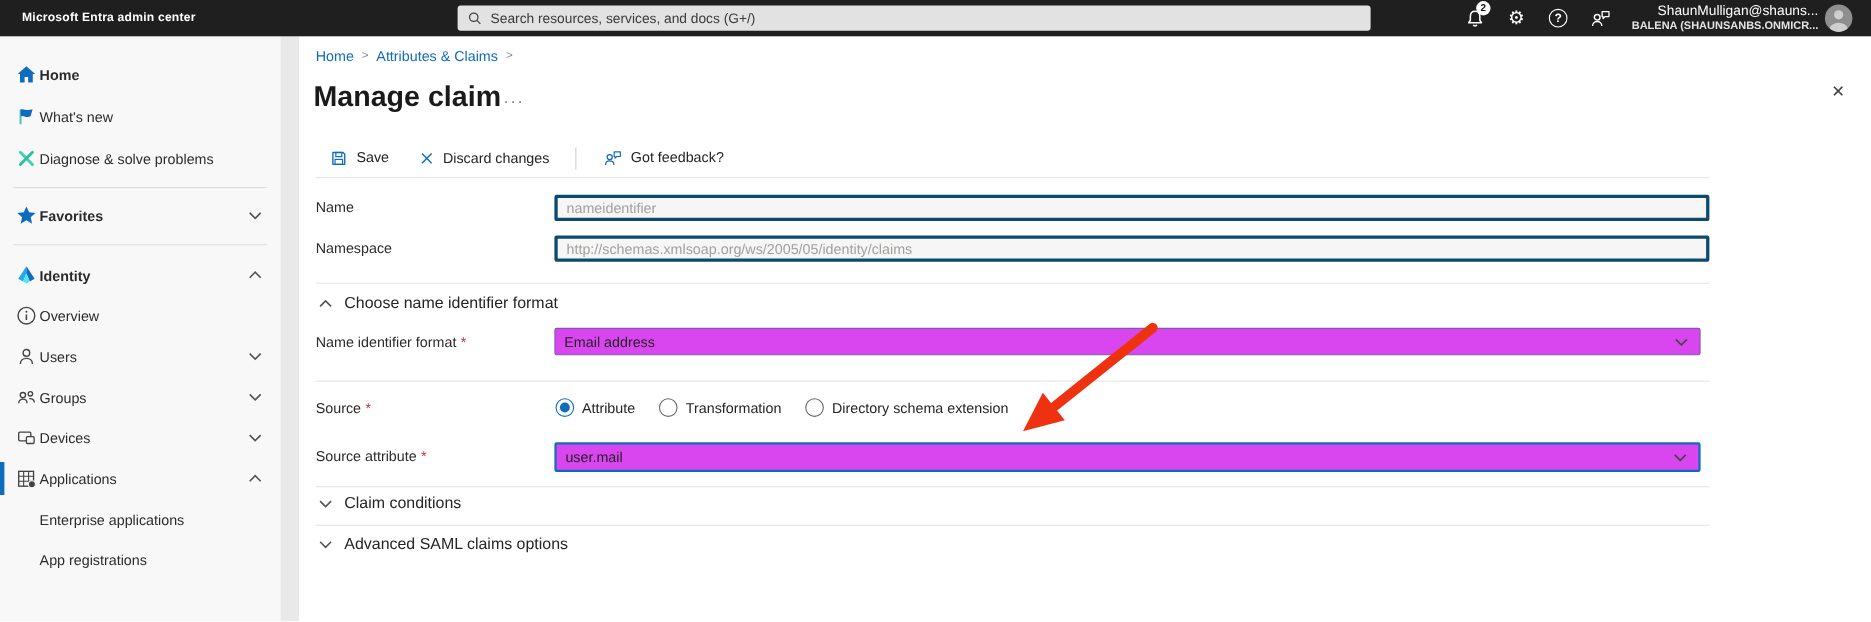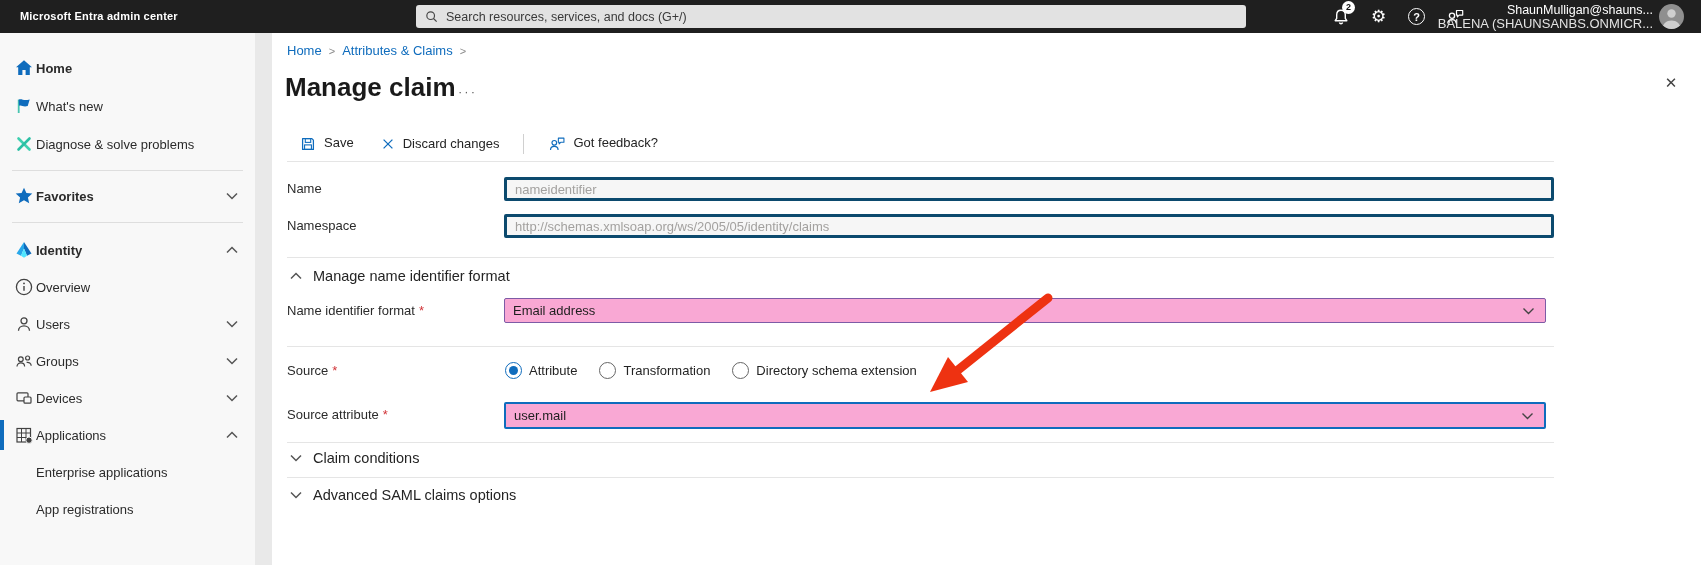--- a/index.html
+++ b/index.html
@@ -11,21 +11,21 @@
   .topbar-title { position:absolute; left:20px; top:0; line-height:33px; color:#fff; font-size:11px; font-weight:700; letter-spacing:.2px; }
   .searchbox { position:absolute; left:416px; top:5px; width:830px; height:23px; background:#e2e2e2; border-radius:3px; display:flex; align-items:center; padding:0 8px; gap:7px; }
   .searchbox input { flex:1; border:none; outline:none; background:transparent; font-size:12.5px; color:#2b2b2b; font-family:"Liberation Sans",sans-serif; }
   .searchbox input::placeholder { color:#3a3a3a; opacity:1; }
   .tb-icon { position:absolute; top:6px; width:21px; height:21px; display:flex; align-items:center; justify-content:center; cursor:pointer; }
   .badge { position:absolute; left:1342px; top:1px; min-width:13px; height:13px; background:#ffffff; color:#111; border-radius:7px; font-size:9px; font-weight:700; line-height:13px; text-align:center; padding:0 2px; z-index:11; }
   .gear-glyph { color:#fff; font-size:17px; line-height:21px; }
   .help-circle { width:17px; height:17px; border:1.4px solid #fff; border-radius:50%; color:#fff; font-size:11px; font-weight:700; display:flex; align-items:center; justify-content:center; }
   .userblock { position:absolute; right:48px; top:3px; text-align:right; color:#fff; cursor:pointer; }
   .user-name { font-size:12.5px; line-height:15px; }
-  .user-tenant { font-size:13px; font-weight:400; color:#e3e3e3; line-height:11px;margin-left:44px; }
+  .user-tenant { font-size:10px; font-weight:700; color:#e3e3e3; line-height:11px;margin-left:44px; }
   .avatar { position:absolute; left:1659px; top:4px; width:25px; height:25px; border-radius:50%; background:#8f8f8f; overflow:hidden; cursor:pointer; }
 
   
   .sidebar { position:absolute; left:0; top:33px; width:255px; height:532px; background:#f8f8f8; }
   .side-strip { position:absolute; left:255px; top:33px; width:17px; height:532px; background:#e9e9e9; }
   .nav-row { position:absolute; left:0; width:255px; height:30px; display:flex; align-items:center; cursor:pointer; }
   .nav-row .nicon { position:absolute; left:14px; width:20px; height:20px; }
   .nav-label { position:absolute; left:36px; font-size:13px; color:#2b2b2b; white-space:nowrap; }
   .nav-label.bold { font-weight:700; }
   .nav-chev { position:absolute; left:226px; width:12px; height:8px; }
@@ -44,21 +44,21 @@
   .cmdbar { position:absolute; left:299px; top:132px; height:24px; display:flex; align-items:center; font-size:13px; color:#242424; }
   .cmd { display:flex; align-items:flex-start; gap:7px; cursor:pointer; }
   .cmd-sep { width:1px; height:20px; background:#d0d0d0; margin:0 24px; }
   .cmd + .cmd { margin-left:26px; }
 
   .hdiv { position:absolute; left:287px; width:1267px; height:1px; background:#e5e5e5; }
 
   .f-label { position:absolute; left:287px; height:24px; line-height:24px; font-size:13px; color:#2b2b2b; white-space:nowrap; }
   .req { color:#d13438; margin-left:4px; }
   .f-input { position:absolute; left:504px; width:1050px; height:24px; background:#f6f6f6; border:3px solid #0c4a6e; border-radius:2px; font-size:13px; color:#a3a19f; padding:0 8px; font-family:"Liberation Sans",sans-serif; }
-  .dropdown { position:absolute; left:504px; width:1042px; background:#f9a8d4; border-radius:2px; display:flex; align-items:center; cursor:pointer; }
+  .dropdown { position:absolute; left:504px; width:1042px; background:#d946ef; border-radius:2px; display:flex; align-items:center; cursor:pointer; }
   .dd-purple { height:25px; border:1px solid #7d5ba6; }
   .dd-blue { height:27px; border:2px solid #0f6cbd; }
   .dd-text { flex:1; padding:0 8px; font-size:13px; color:#1f1f1f; }
   .dd-chev { margin-right:10px; }
 
   .section-head { position:absolute; left:290px; height:24px; display:flex; align-items:center; gap:11px; cursor:pointer; }
   .section-title { font-size:14.5px; color:#242424; }
 
   .radio-row { position:absolute; left:505px; top:362px; display:flex; align-items:center; gap:22px; }
   .radio-opt { display:flex; align-items:center; gap:7px; cursor:pointer; }
@@ -287,21 +287,21 @@
 
 <div class="f-label" style="top:214px;">Namespace</div>
 <input class="f-input" style="top: 214px;" disabled="" value="http://schemas.xmlsoap.org/ws/2005/05/identity/claims">
 
 <div class="hdiv" style="top:257px;"></div>
 
 <div class="section-head" style="top:264px;">
   <svg width="12" height="8" viewBox="0 0 12 8">
       <polyline points="1,6.5 6,1.5 11,6.5" fill="none" stroke="#555" stroke-width="1.5"></polyline>
     </svg>
-  <span class="section-title">Manage name identifier format</span>
+  <span class="section-title">Choose name identifier format</span>
 </div>
 
 <div class="f-label" style="top:299px;">
   <span>Name identifier format</span><span class="req">*</span>
 </div>
 <div class="dropdown dd-purple" style="top:298px;">
   <span class="dd-text">Email address</span>
   <svg class="dd-chev" width="13" height="8" viewBox="0 0 12 8">
       <polyline points="1,1.5 6,6.5 11,1.5" fill="none" stroke="#444" stroke-width="1.4"></polyline>
     </svg>

